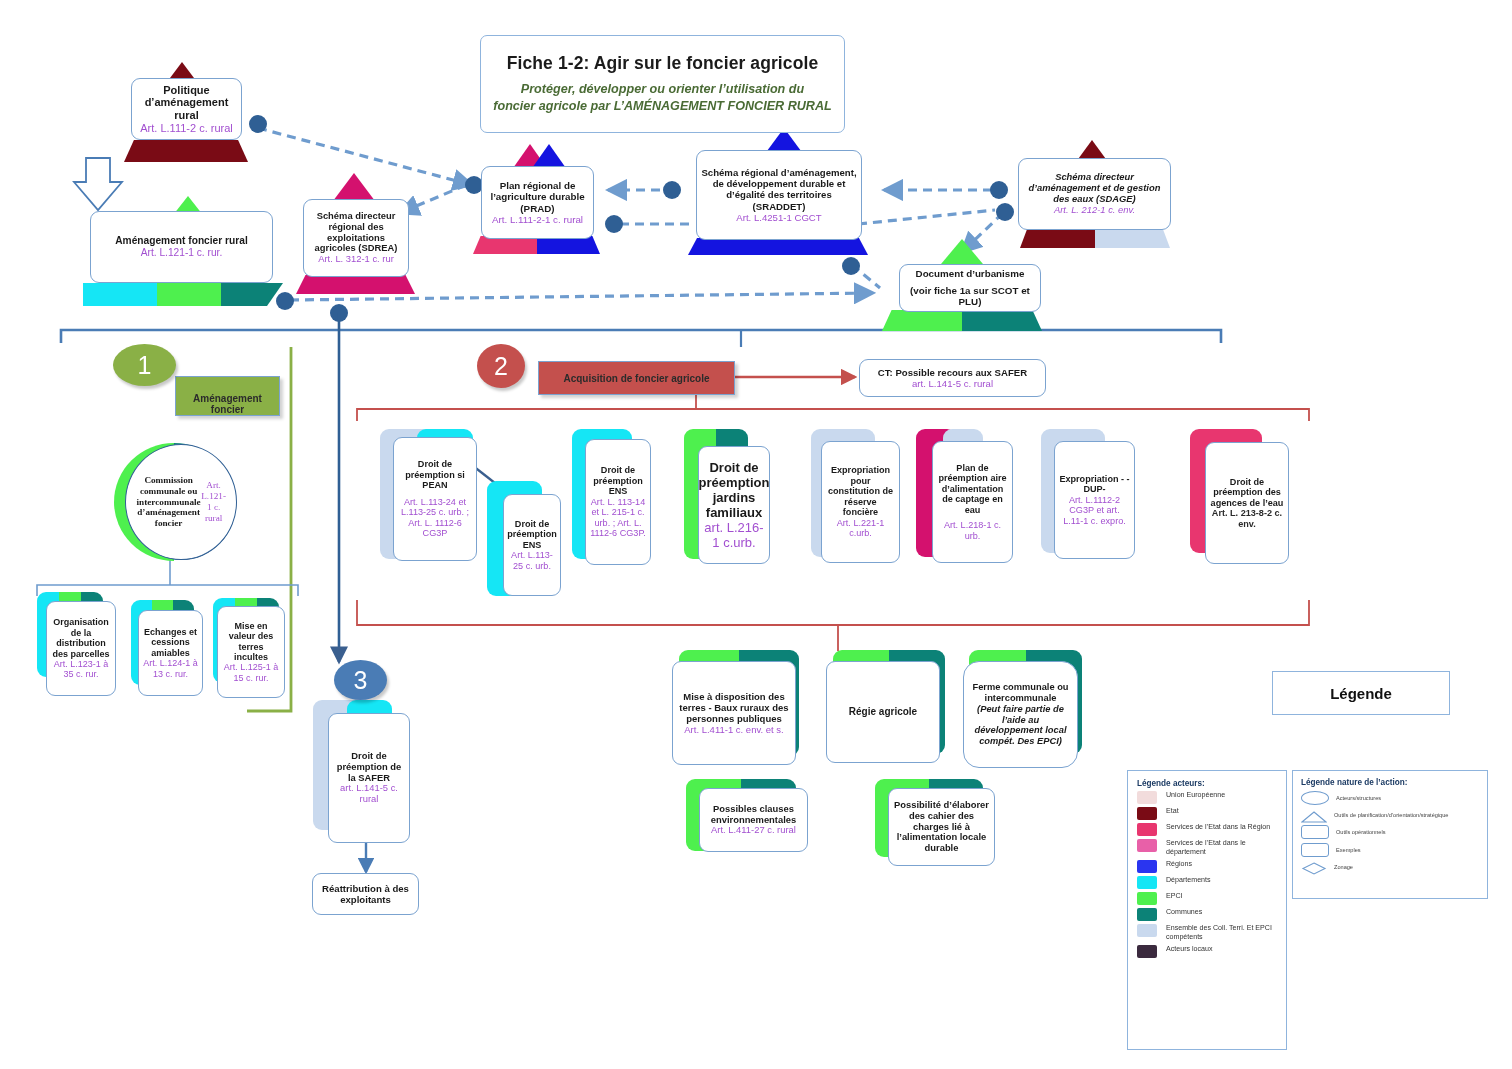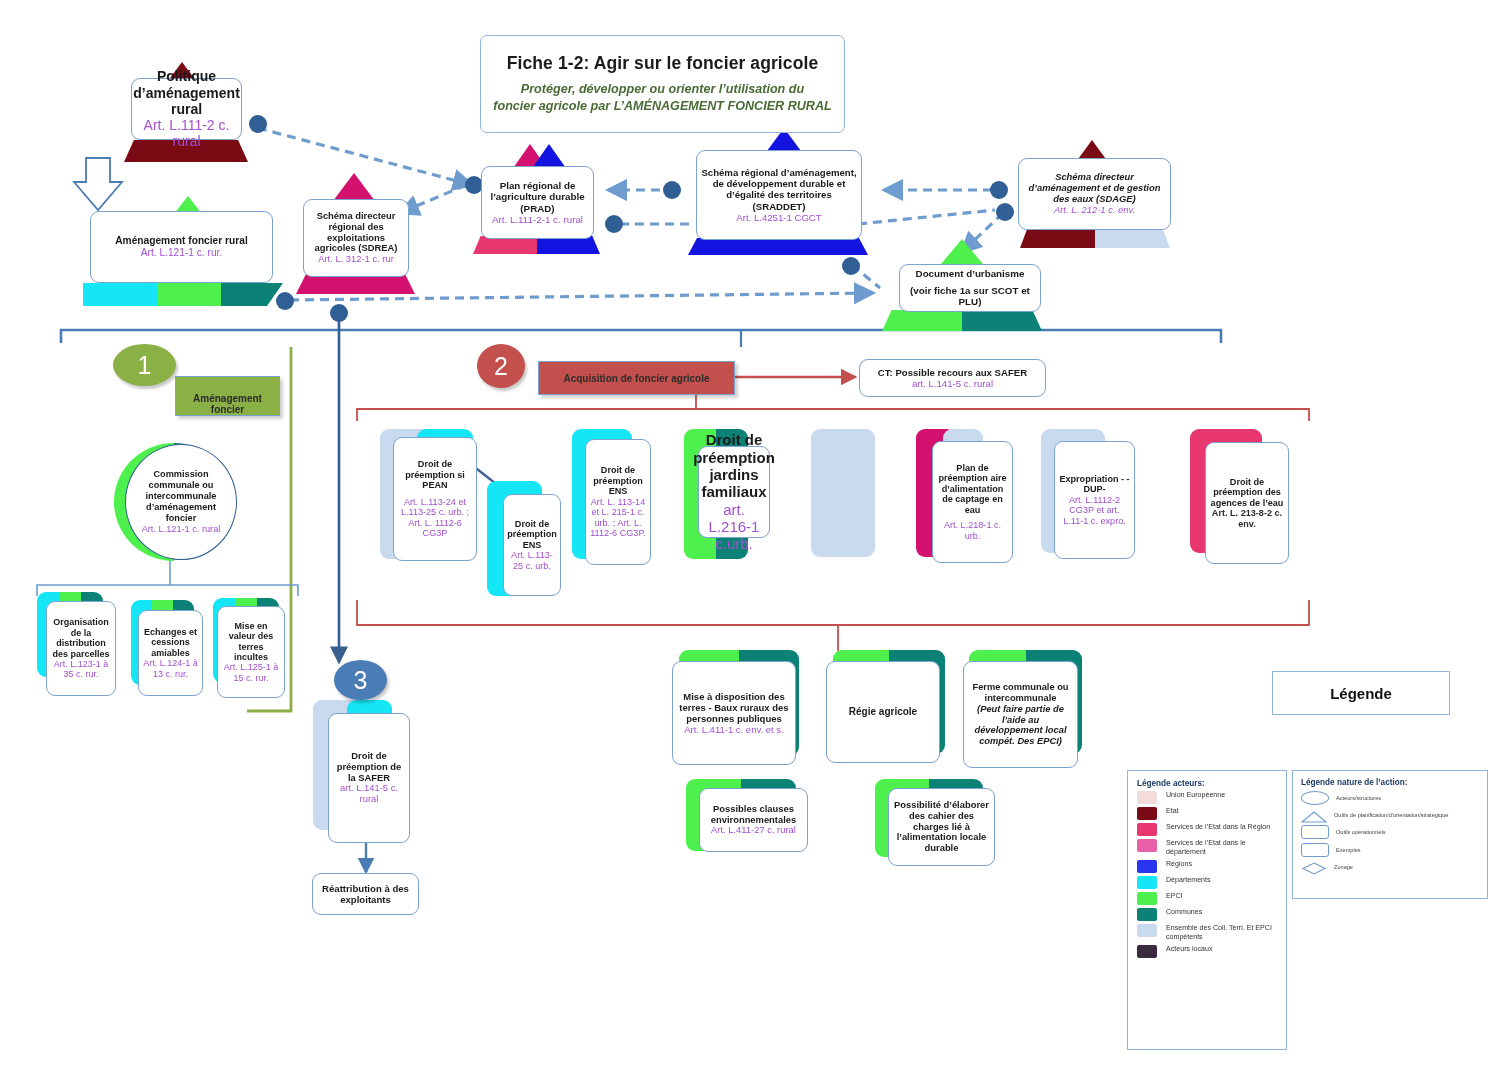--- a/index.html
+++ b/index.html
@@ -47,21 +47,21 @@
   }
   
   .solidbox{
     position:absolute;border:1.2px solid #7ba3d0;display:flex;align-items:center;justify-content:center;
     text-align:center;font-weight:bold;color:#2b2b2b;z-index:7;
     box-shadow:3px 3px 3px rgba(0,0,0,.18);
   }
   
   .ellipse{
     position:absolute;border:1.4px solid #2f5f94;border-radius:50%;background:#fff;
-    display:flex;flex-direction:column;align-items:center;justify-content:center;text-align:center;z-index:6;
+    display:flex;flex-direction:row;align-items:center;justify-content:center;text-align:center;z-index:6;font-family:Liberation Serif, serif;
   }
   .ring{position:absolute;border-radius:50%;z-index:5;}
 
   
   .legendbox{position:absolute;border:1.2px solid #8fb4dd;background:#fff;z-index:8;}
   .legendtitle{font-weight:bold;font-size:8.2px;color:#1b3a63;}
   .lrow{display:flex;align-items:flex-start;margin-top:3px;}
   .swatch{width:20px;height:13px;border-radius:2px;flex:0 0 auto;margin-right:9px;}
   .ltext{font-size:7.1px;color:#333;line-height:1.28;}
   .lrow2{display:flex;align-items:center;margin-top:4px;}
@@ -152,21 +152,21 @@
     <div class="h2">
       <span>Protéger, développer ou orienter l’utilisation du</span><br>
       <span>foncier agricole par L’AMÉNAGEMENT FONCIER RURAL</span>
     </div>
   </div>
 
   <div class="tri-up" style="left:161px;top:62px;border-left:21px solid transparent;border-right:21px solid transparent;border-bottom:28px solid #7a0b15;"></div>
   <div class="base" style="left:124px;top:140px;width:124px;height:22px;clip-path:polygon(8% 0,92% 0,100% 100%,0 100%);">
     <i style="width:100%;background:#7a0b15;"></i>
   </div>
-  <div class="card abs" style="left:131px;top:78px;width:111px;height:62px;font-size:14px;">
+  <div class="card abs" style="left:131px;top:78px;width:111px;height:62px;font-size:11px;">
     <div class="t">Politique d’aménagement rural</div>
     <div class="a">Art. L.111-2 c. rural</div>
   </div>
 
   <div class="tri-up" style="left:166px;top:196px;border-left:22px solid transparent;border-right:22px solid transparent;border-bottom:28px solid #4ef04e;"></div>
   <div class="base" style="left:83px;top:283px;width:200px;height:23px;clip-path:polygon(0 0,100% 0,92% 100%,0 100%);">
     <i style="width:37%;background:#15e6f5;"></i>
     <i style="width:32%;background:#4ef04e;"></i>
     <i style="width:31%;background:#0c8277;"></i>
   </div>
@@ -297,26 +297,30 @@
   <div class="tab" style="left:572px;top:429px;width:60px;height:130px;background:#15e6f5;"></div>
   <div class="card abs" style="left:585px;top:439px;width:66px;height:126px;font-size:9.1px;">
     <div class="t">Droit de préemption ENS</div>
     <div class="a">Art. L. 113-14 et L. 215-1 c. urb. ; Art. L. 1112-6 CG3P.</div>
   </div>
 
   <div class="tabsplit" style="left:684px;top:429px;width:64px;height:130px;">
     <i style="background:#4ef04e;"></i>
       <i style="background:#0c8277;"></i>
   </div>
-  <div class="card abs" style="left:698px;top:446px;width:72px;height:92px;font-size:15px;">
+  <div class="card abs" style="left:698px;top:446px;width:72px;height:118px;font-size:13px;">
     <div class="t">Droit de préemption jardins familiaux</div>
     <div class="a">art. L.216-1 c.urb.</div>
   </div>
 
   <div class="tab" style="left:811px;top:429px;width:64px;height:128px;background:#c9d9ee;"></div>
+  <div class="card abs" style="left:821px;top:441px;width:79px;height:122px;font-size:9.1px;">
+    <div class="t">Expropriation pour constitution de réserve foncière</div>
+    <div class="a">Art. L.221-1 c.urb.</div>
+  </div>
 
   <div class="tab" style="left:916px;top:429px;width:40px;height:128px;background:#d4116e;"></div>
   <div class="tab" style="left:943px;top:429px;width:40px;height:128px;background:#c9d9ee;"></div>
   <div class="card abs" style="left:932px;top:441px;width:81px;height:122px;font-size:9.1px;">
     <div class="t">Plan de préemption aire d’alimentation de captage en eau</div>
     <div class="a" style="margin-top:5px;">Art. L.218-1 c. urb.</div>
   </div>
 
   <div class="tab" style="left:1041px;top:429px;width:64px;height:124px;background:#c9d9ee;"></div>
   <div class="card abs" style="left:1054px;top:441px;width:81px;height:118px;font-size:9.1px;">
@@ -357,21 +361,21 @@
       <i style="background:#0c8277;"></i>
   </div>
   <div class="card abs" style="left:826px;top:661px;width:114px;height:102px;font-size:10px;">
     <div class="t">Régie agricole</div>
   </div>
 
   <div class="tabsplit" style="left:969px;top:650px;width:113px;height:104px;">
     <i style="background:#4ef04e;"></i>
       <i style="background:#0c8277;"></i>
   </div>
-  <div class="card abs" style="left:963px;top:661px;width:115px;height:107px;font-size:9.3px;">
+  <div class="card abs" style="left:963px;top:661px;width:115px;height:107px;font-size:9.3px;border-radius:16px;">
     <div class="t">Ferme communale ou intercommunale</div>
     <div class="t ital" style="font-weight:bold;">(Peut faire partie de l’aide au développement local compét. Des EPCI)</div>
   </div>
 
   <div class="tabsplit" style="left:686px;top:779px;width:110px;height:72px;">
     <i style="background:#4ef04e;"></i>
       <i style="background:#0c8277;"></i>
   </div>
   <div class="card abs" style="left:699px;top:788px;width:109px;height:64px;font-size:9.4px;">
     <div class="t">Possibles clauses environnementales</div>

